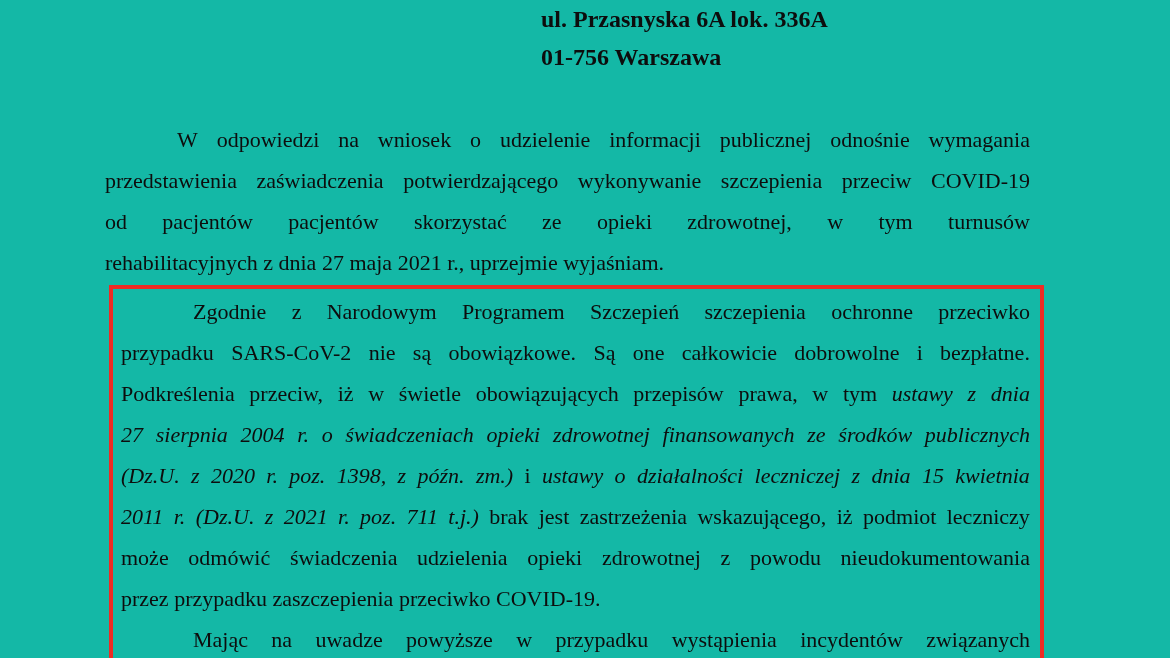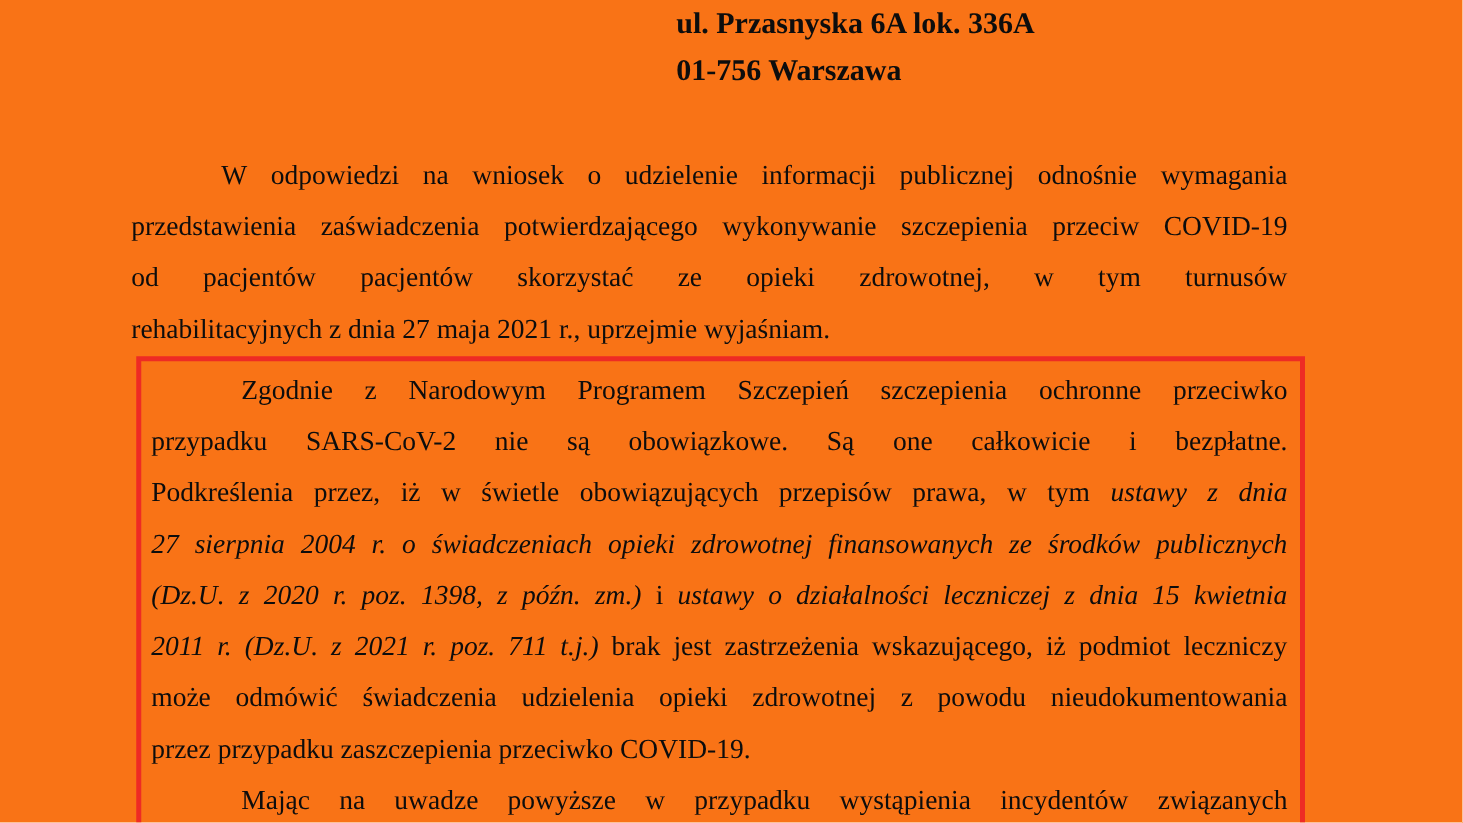--- a/index.html
+++ b/index.html
@@ -4,21 +4,21 @@
 <style>
   html, body {
     margin: 0;
     padding: 0;
     background: #ffffff;
   }
   #page {
     position: relative;
     width: 1170px;
     height: 658px;
-    background: #f97316;
+    background: #14b8a6;
     overflow: hidden;
     font-family: "Liberation Serif", "DejaVu Serif", serif;
     color: #0d0d0d;
   }
   
   #address {
     position: absolute;
     left: 541px;
     top: 0px;
     font-size: 24px;
@@ -125,26 +125,27 @@
         </div>
         <div class="line just">
           <span class="w">przypadku</span> 
           <span class="w">SARS-CoV-2</span> 
           <span class="w">nie</span> 
           <span class="w">są</span> 
           <span class="w">obowiązkowe.</span> 
           <span class="w">Są</span> 
           <span class="w">one</span> 
           <span class="w">całkowicie</span> 
+          <span class="w">dobrowolne</span> 
           <span class="w">i</span> 
           <span class="w">bezpłatne.</span> 
         </div>
         <div class="line just">
           <span class="w">Podkreślenia</span> 
-          <span class="w">przez,</span> 
+          <span class="w">przeciw,</span> 
           <span class="w">iż</span> 
           <span class="w">w</span> 
           <span class="w">świetle</span> 
           <span class="w">obowiązujących</span> 
           <span class="w">przepisów</span> 
           <span class="w">prawa,</span> 
           <span class="w">w</span> 
           <span class="w">tym</span> 
           <span class="w it">ustawy</span> 
           <span class="w it">z</span> 

